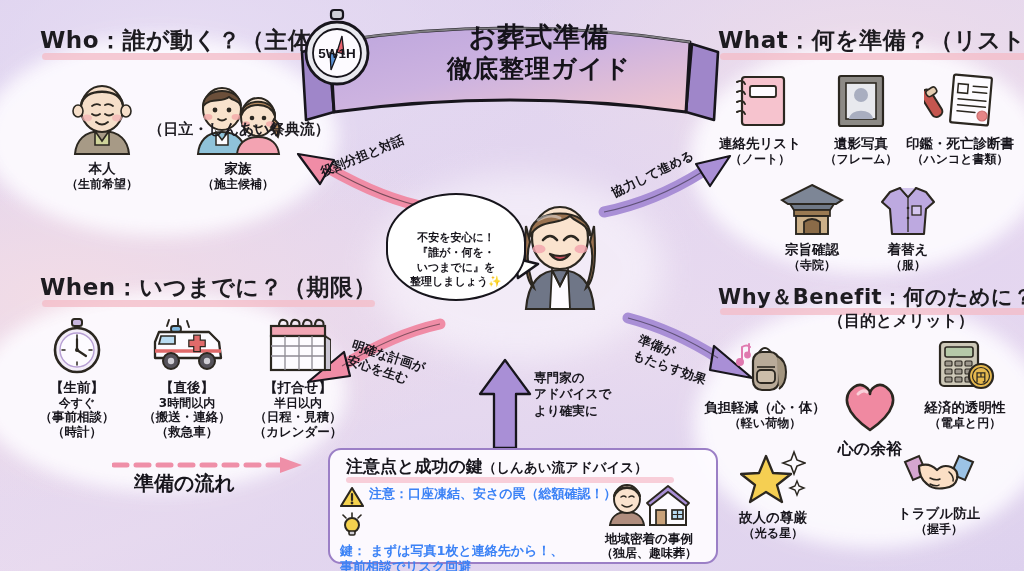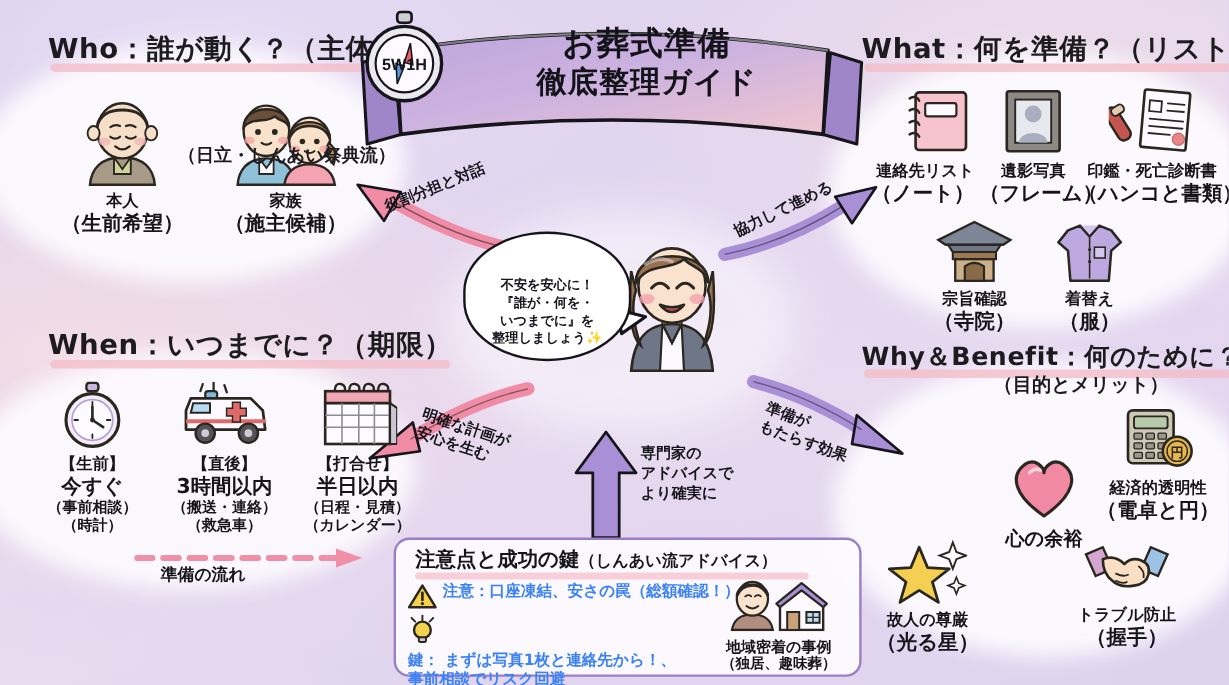--- a/index.html
+++ b/index.html
@@ -50,21 +50,21 @@
   .bt2{font-size:25px;letter-spacing:1px;margin-top:2px;}
   .banner-sub{position:absolute;left:74px;top:120px;width:330px;text-align:center;
               font-size:15px;color:#1d1b20;font-weight:700;z-index:9;white-space:nowrap;}
   #compass{position:absolute;left:48px;top:10px;width:74px;height:80px;z-index:4;}
 
   
   .cell{position:absolute;z-index:6;text-align:center;}
   .cell .art{margin:0 auto;}
   .cell .cap{font-size:13.5px;font-weight:700;color:#17151c;line-height:1.18;
              margin-top:2px;white-space:nowrap;}
-  .cell .cap .sub{display:block;font-size:17px;}
+  .cell .cap .sub{display:block;font-size:12px;}
   .cell .cap .sub2{display:block;font-size:12.5px;}
 
   
   #bubble{position:absolute;left:386px;top:193px;width:136px;height:104px;z-index:9;
           background:#fff;border:2.6px solid #17151c;border-radius:50%/46%;
           display:flex;align-items:center;justify-content:center;}
   #bubble .txt{font-size:11px;font-weight:700;color:#17151c;line-height:1.33;
                text-align:center;margin-top:27px;}
   #bubble-tail{position:absolute;left:512px;top:256px;z-index:8;}
 
@@ -74,21 +74,21 @@
          font-size:14px;font-weight:700;color:#17151c;}
   .aname .sub{display:block;font-size:11.5px;}
 
   
   .arrowlbl{position:absolute;z-index:9;font-size:12.6px;font-weight:700;color:#17151c;
             line-height:1.25;white-space:nowrap;}
   svg.arr{position:absolute;z-index:5;overflow:visible;}
 
   
   #flowrow{position:absolute;left:112px;top:455px;z-index:7;}
-  #flowlabel{position:absolute;left:134px;top:470px;z-index:7;font-size:14px;
+  #flowlabel{position:absolute;left:134px;top:470px;z-index:7;font-size:20px;
              font-weight:700;color:#17151c;}
 
   
   #advice{position:absolute;left:328px;top:448px;width:386px;height:112px;z-index:9;
           background:rgba(253,251,255,.94);border:2.4px solid #9b7fc6;border-radius:13px;}
   #advice .ttl{position:absolute;left:16px;top:5px;font-size:17px;font-weight:700;
                color:#17151c;white-space:nowrap;}
   #advice .ttl .small{font-size:13.5px;}
   #advice .ttlul{position:absolute;left:16px;top:27px;width:328px;height:6px;
                  background:#f6c3cf;border-radius:3px;opacity:.8;}
@@ -191,21 +191,21 @@
       <span>家族</span>
       <span class="sub">（施主候補）</span>
     </div>
   </div>
 
   <div class="heading h-what">
     <span>What：何を準備？（リスト）</span>
     <span class="ul" style="background:#f4bdc8"></span>
   </div>
 
-  <div class="cell" style="left:708px;top:72px;width:104px;text-align:right;">
+  <div class="cell" style="left:708px;top:72px;width:104px;">
     <svg class="art" width="62" height="58" viewBox="0 0 62 58">
       <rect x="13" y="5" width="42" height="48" rx="3" fill="#f6c3ce" stroke="#2b2720" stroke-width="2.2"></rect>
       <rect x="21" y="14" width="26" height="11" rx="2" fill="#fdfbff" stroke="#2b2720" stroke-width="1.8"></rect>
       <g stroke="#2b2720" stroke-width="2" fill="none" stroke-linecap="round">
         <path d="M8 10 q6 -3 8 2"></path>
           <path d="M8 20 q6 -3 8 2"></path>
         <path d="M8 30 q6 -3 8 2"></path>
           <path d="M8 40 q6 -3 8 2"></path>
       </g>
     </svg>
@@ -363,20 +363,39 @@
     <path d="M168 2 L190 10 L168 18 Z" fill="#ef8fa8"></path>
   </svg>
   <div id="flowlabel">準備の流れ</div>
 
   <div class="heading h-why">
     <span>Why＆Benefit：何のために？</span>
     <span class="ul" style="background:#f4bdc8"></span>
   </div>
   <div class="h-why-sub">（目的とメリット）</div>
 
+  <div class="cell" style="left:698px;top:338px;width:134px;">
+    <svg class="art" width="58" height="56" viewBox="0 0 58 56">
+      <g stroke="#e07ab0" stroke-width="2" fill="none" stroke-linecap="round">
+        <path d="M6 22 L6 9 q5 -3 8 0"></path>
+          <circle cx="4" cy="24" r="3" fill="#e07ab0"></circle>
+        <path d="M13 16 L13 6"></path>
+          <circle cx="11.5" cy="17" r="2.4" fill="#e07ab0"></circle>
+      </g>
+      <path d="M22 16 q7 -12 14 0" fill="none" stroke="#2b2720" stroke-width="2.2"></path>
+      <rect x="17" y="14" width="26" height="38" rx="9" fill="#b9ab99" stroke="#2b2720" stroke-width="2.2"></rect>
+      <path d="M41 18 q9 4 9 16 q0 12 -7 17" fill="#a3957f" stroke="#2b2720" stroke-width="2"></path>
+      <rect x="21" y="32" width="18" height="13" rx="4" fill="#cbbda9" stroke="#2b2720" stroke-width="1.8"></rect>
+      <path d="M21 29 h18" stroke="#2b2720" stroke-width="1.6"></path>
+    </svg>
+    <div class="cap">
+      <span>負担軽減（心・体）</span>
+      <span class="sub">（軽い荷物）</span>
+    </div>
+  </div>
 
   <div class="cell" style="left:820px;top:378px;width:100px;">
     <svg class="art" width="64" height="56" viewBox="0 0 64 56">
       <path d="M32 52 C6 34 4 18 16 9 C25 3 32 12 32 16 C32 12 39 3 48 9 C60 18 58 34 32 52Z" fill="#f089a1" stroke="#2b2720" stroke-width="2.6" stroke-linejoin="round"></path>
       <path d="M20 16 q5 -5 9 -2" stroke="#fff" stroke-width="3" opacity=".6" fill="none" stroke-linecap="round"></path>
     </svg>
     <div class="cap">
       <span style="font-size:16px">心の余裕</span>
     </div>
   </div>

